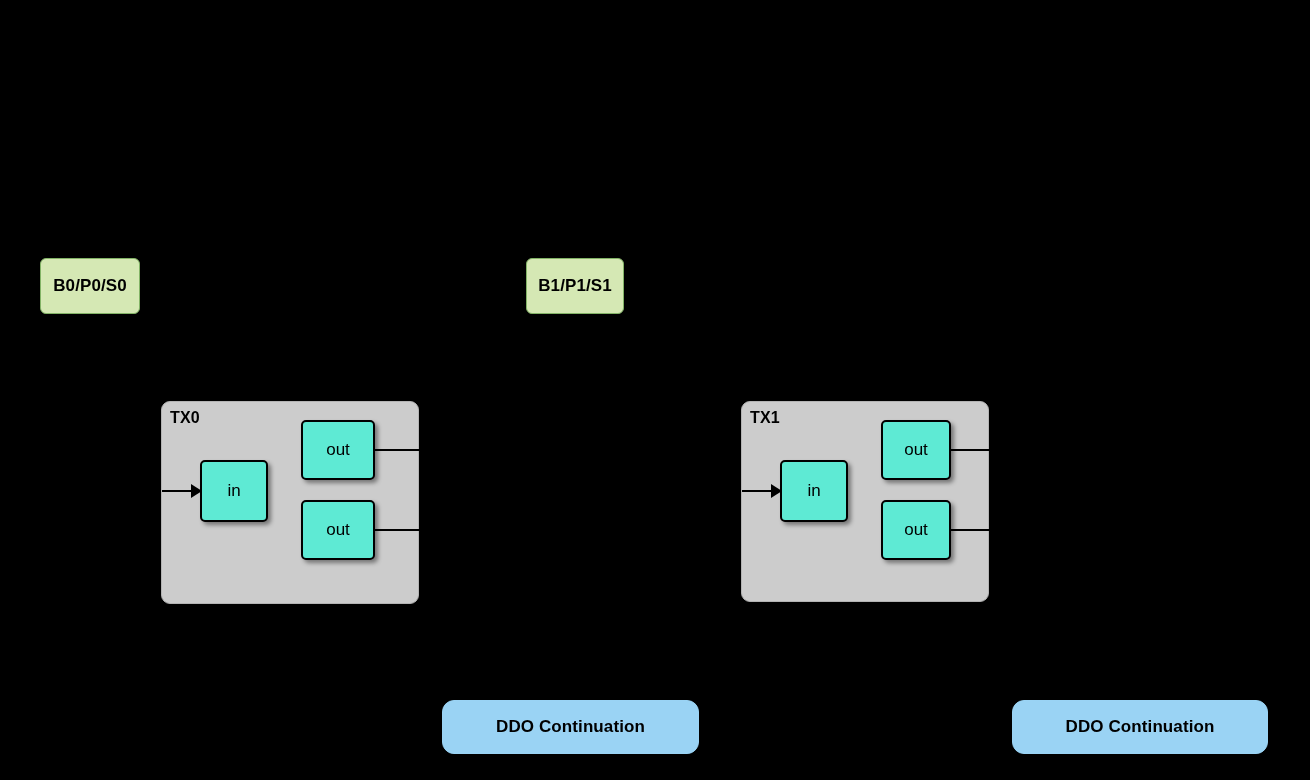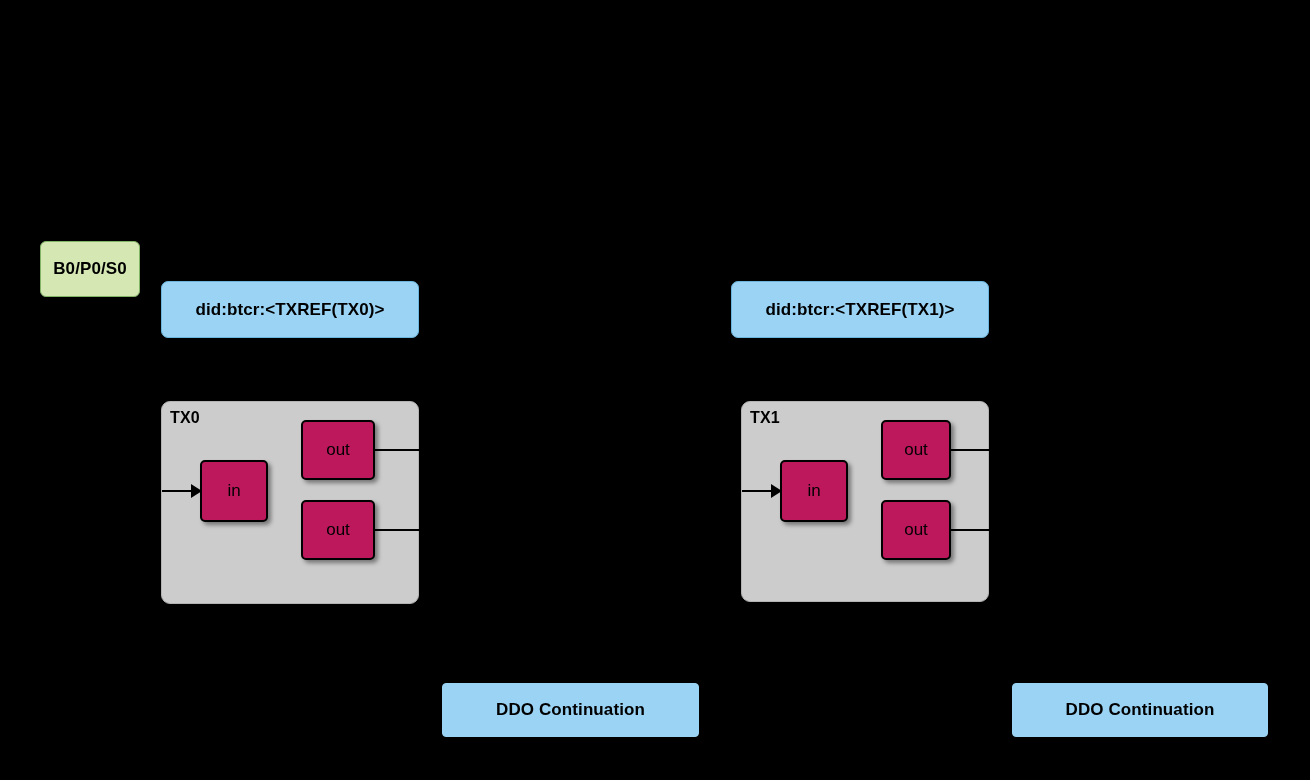--- a/index.html
+++ b/index.html
@@ -22,20 +22,21 @@
   
   .node {
     position: absolute;
     box-sizing: border-box;
     display: flex;
     align-items: center;
     justify-content: center;
     text-align: center;
     color: #000000;
     line-height: 1.15;
+    margin-top: 17px;
   }
 
   
   .state-box {
     background: #d5e8b4;
     border: 1px solid #82b366;
     border-radius: 6px;
     font-size: 17px;
     font-weight: bold;
     letter-spacing: 0.1px;
@@ -48,21 +49,21 @@
     border-radius: 7px;
     font-size: 17px;
     font-weight: bold;
     letter-spacing: 0.1px;
   }
 
   
   .ddo-box {
     background: #9ad3f4;
     border: 1px solid #9ad3f4;
-    border-radius: 4px;
+    border-radius: 12px;
     font-size: 17px;
     font-weight: bold;
     letter-spacing: 0.1px;
   }
 
   
   .tx-container {
     position: absolute;
     box-sizing: border-box;
     background: #cccccc;
@@ -77,21 +78,21 @@
     font-size: 16px;
     font-weight: bold;
     color: #000000;
     letter-spacing: 0.2px;
   }
 
   
   .io-box {
     position: absolute;
     box-sizing: border-box;
-    background: #be185d;
+    background: #5eead4;
     border: 2px solid #000000;
     border-radius: 5px;
     display: flex;
     align-items: center;
     justify-content: center;
     font-size: 17px;
     color: #000000;
     box-shadow: 3px 3px 4px rgba(0,0,0,0.42);
   }
 
@@ -112,28 +113,25 @@
 </style>
 </head>
 <body>
 
 <div id="canvas">
 
   <div class="node state-box" style="left:40px; top:241px; width:100px; height:56px;">
     <span>B0/P0/S0</span>
   </div>
 
-
-  <div class="node did-box" style="left:161px; top:281px; width:258px; height:57px;">
-    <span>did:btcr:&lt;TXREF(TX0)&gt;</span>
+  <div class="node state-box" style="left:526px; top:241px; width:98px; height:56px;">
+    <span>B1/P1/S1</span>
   </div>
 
-  <div class="node did-box" style="left:731px; top:281px; width:258px; height:57px;">
-    <span>did:btcr:&lt;TXREF(TX1)&gt;</span>
-  </div>
+
 
   <div class="tx-container" style="left:161px; top:401px; width:258px; height:203px;">
 
     <span class="tx-label">TX0</span>
 
     <div class="hline" style="left:0px; top:88px; width:33px;"></div>
     <div class="arrowhead" style="left:29px; top:82px;"></div>
 
     <div class="io-box" style="left:38px; top:58px; width:68px; height:62px;">
       <span>in</span>

